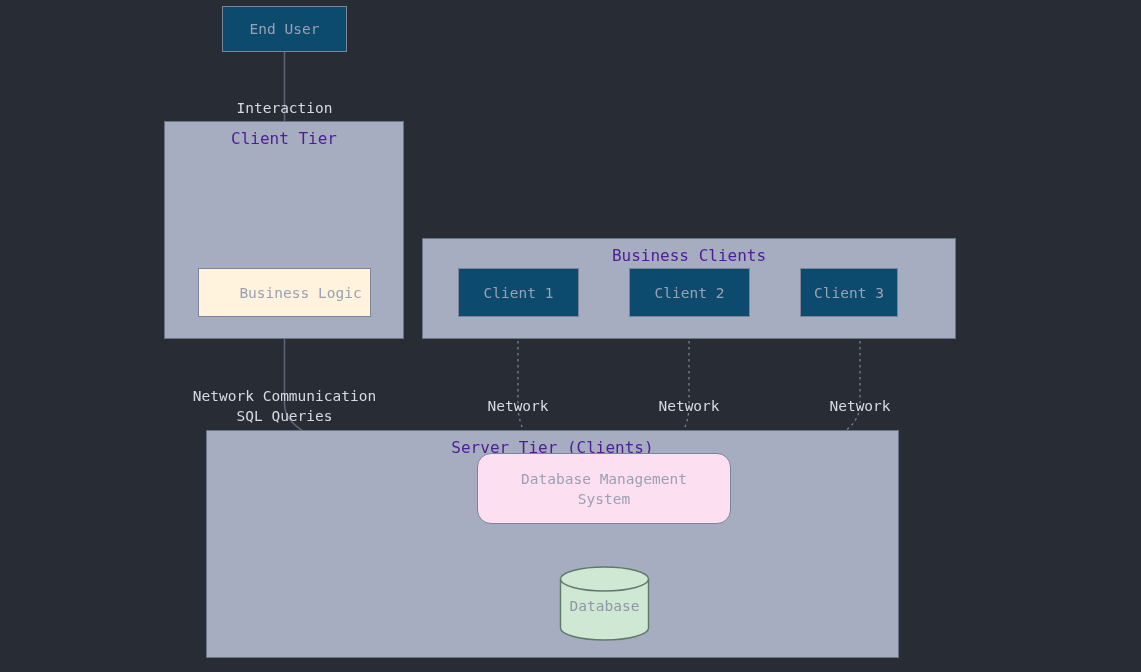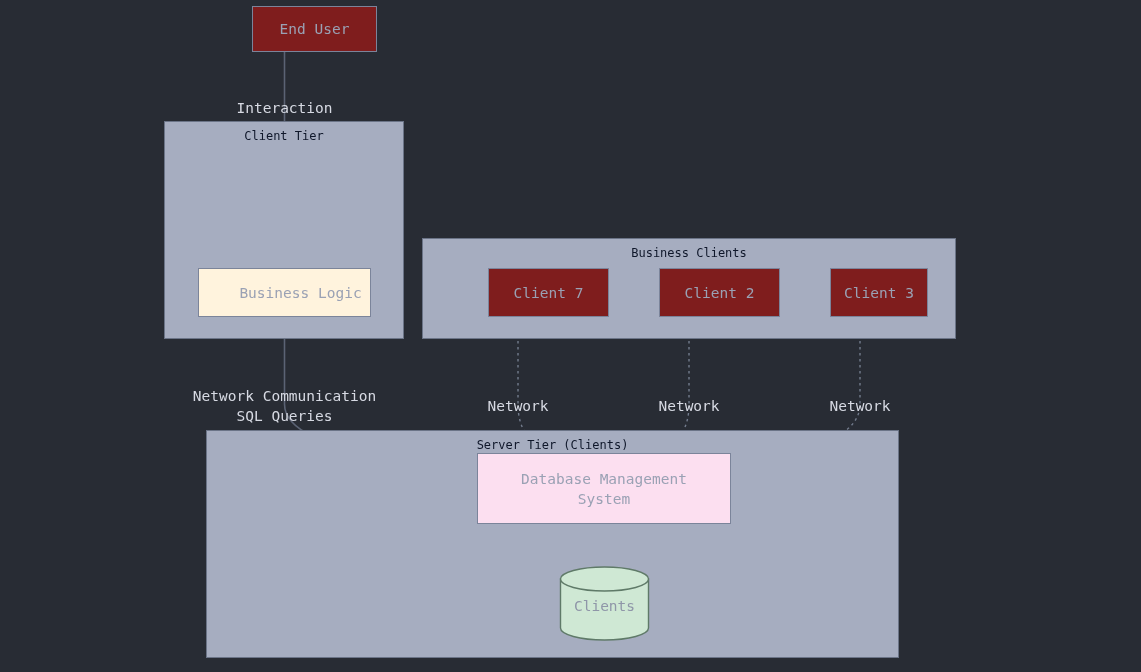--- a/index.html
+++ b/index.html
@@ -28,42 +28,42 @@
     background: #a6adc0;
     border: 1px solid #6b7487;
     box-sizing: border-box;
   }
   .subgraph-title {
     position: absolute;
     left: 0;
     right: 0;
     top: 7px;
     text-align: center;
-    font-size: 12px;
-    color: #0f172a;
+    font-size: 16px;
+    color: #4c1d95;
     letter-spacing: 0px;
     white-space: nowrap;
   }
   .node {
     position: absolute;
     box-sizing: border-box;
     border: 1px solid #7b849a;
     display: flex;
     align-items: center;
     justify-content: center;
     text-align: center;
     font-size: 14.5px;
     line-height: 20px;
     color: #9aa1b4;
     white-space: pre-line;
   }
-  .node.plain   { background: #7f1d1d; margin-left: 30px; }
+  .node.plain   { background: #0c4a6e; }
   .node.ui      { background: #e2f3fd; }
   .node.biz     { background: #fff3dd; }
-  .node.dbms    { background: #fcdff0; }
+  .node.dbms    { background: #fcdff0; border-radius: 14px; }
 
   .cylinder {
     position: absolute;
     box-sizing: border-box;
   }
   .cylinder .cyl-label {
     position: absolute;
     left: 0; right: 0;
     top: 50%;
     transform: translateY(-40%);
@@ -128,42 +128,42 @@
   <div class="node plain" style="left:222px; top:6px; width:125px; height:46px;">
     <span>End User</span>
   </div>
 
 
   <div class="node biz" style="left:198px; top:268px; width:173px; height:49px;padding-left:32px;">
     <span>Business Logic</span>
   </div>
 
   <div class="node plain" style="left:458px; top:268px; width:121px; height:49px;">
-    <span>Client 7</span>
+    <span>Client 1</span>
   </div>
 
   <div class="node plain" style="left:629px; top:268px; width:121px; height:49px;">
     <span>Client 2</span>
   </div>
 
   <div class="node plain" style="left:800px; top:268px; width:98px; height:49px;">
     <span>Client 3</span>
   </div>
 
   <div class="node dbms" style="left:477px; top:453px; width:254px; height:71px;">
     <span>Database Management
 System</span>
   </div>
 
   <div class="cylinder" style="left:559px; top:566px; width:91px; height:75px;">
     <svg width="91" height="75" viewBox="0 0 91 75">
       <path d="M 1.5 13 L 1.5 62 A 44 12 0 0 0 89.5 62 L 89.5 13 Z" fill="#cfe8d4" stroke="#5f7a68" stroke-width="1.4"></path>
       <ellipse cx="45.5" cy="13" rx="44" ry="12" fill="#cfe8d4" stroke="#5f7a68" stroke-width="1.4"></ellipse>
     </svg>
-    <div class="cyl-label">Clients</div>
+    <div class="cyl-label">Database</div>
   </div>
 
   <div class="edge-label" style="left:204px; top:78px; width:161px;">
     <span>Interaction</span>
   </div>
 
   <div class="edge-label" style="left:174px; top:366px; width:221px;">
     <span>Network Communication
 SQL Queries</span>
   </div>

